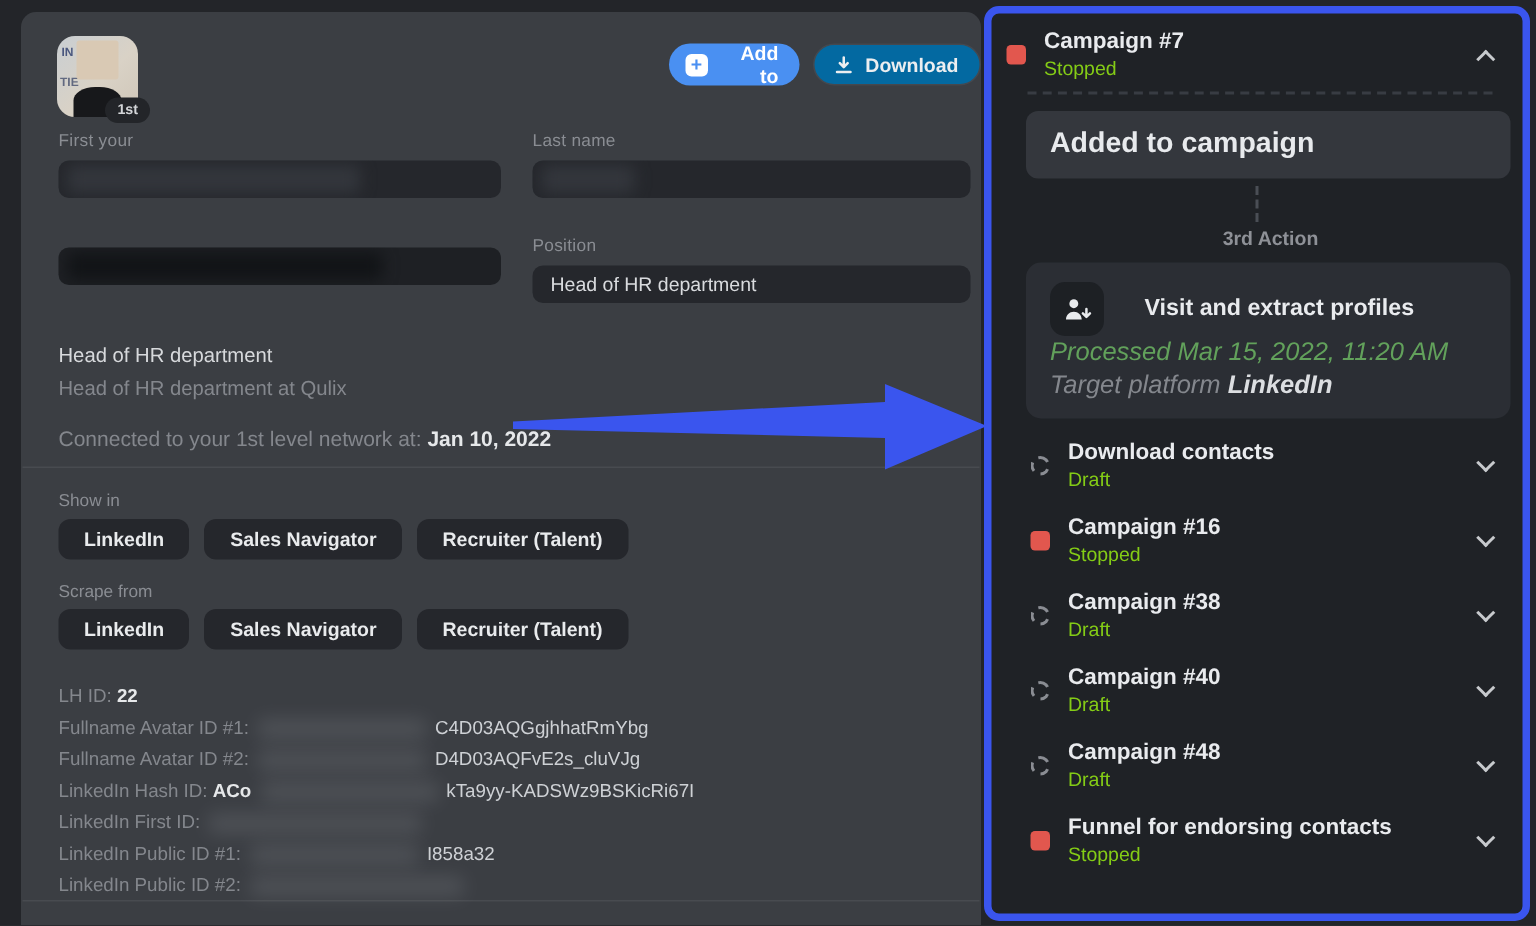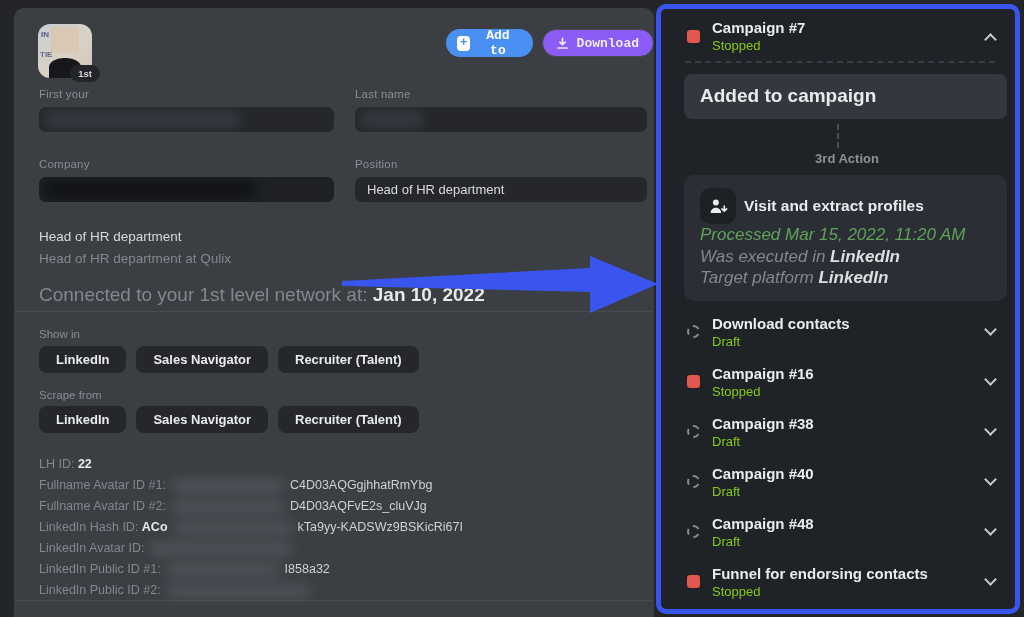--- a/index.html
+++ b/index.html
@@ -14,25 +14,25 @@
 
   .avatar { position:absolute; left:24px; top:16px; width:54px; height:54px; border-radius:12px; background:linear-gradient(135deg,#c9ced2 0%,#d9d2c6 55%,#cfc6b8 100%); overflow:visible; }
   .avatar .frag { position:absolute; font-size:8px; font-weight:bold; color:#2a3a6b; opacity:.8; }
   .avatar .frag.f1 { left:3px; top:6px; }
   .avatar .frag.f2 { left:2px; top:26px; color:#46506e; }
   .avatar .torso { position:absolute; left:11px; bottom:0; width:32px; height:20px; background:#17181b; border-radius:45% 45% 0 0; }
   .avatar .face { position:absolute; left:13px; top:3px; width:28px; height:26px; background:#d9c9b4; border-radius:2px; }
   .badge-1st { position:absolute; right:-8px; bottom:-4px; background:#232529; color:#d4d6d9; font-size:9.5px; font-weight:bold; padding:3px 8px; border-radius:9px; }
 
   .top-actions { position:absolute; left:432px; top:21px; display:flex; gap:9px; }
-  .btn { display:flex; align-items:center; gap:7px; height:28px; border:none; border-radius:14px; font-family:Liberation Mono, monospace; font-size:13px; font-weight:bold; cursor:pointer; }
+  .btn { display:flex; align-items:center; gap:7px; height:28px; border:none; border-radius:14px; font-family:Liberation Sans, sans-serif; font-size:13px; font-weight:bold; cursor:pointer;text-align:right; }
   .btn-add { background:#4a90f2; color:#ffffff; padding:0 14px 0 11px; }
   .plus-ic { width:15px; height:15px; background:#ffffff; border-radius:4px; color:#4a90f2; font-size:13px; font-weight:900; display:flex; align-items:center; justify-content:center; line-height:1; }
   .plus-ic::before { content:"+"; margin-top:-1px; }
-  .btn-dl { background:#8b5cf6; color:#eceef0; padding:0 14px 0 12px; border:1px solid #45484e; }
+  .btn-dl { background:#0369a1; color:#eceef0; padding:0 14px 0 12px; border:1px solid #45484e; }
 
   .field { position:absolute; }
   .f-label { font-size:11.5px; color:#8a8d93; letter-spacing:.2px; }
   .f-input { margin-top:7px; height:25px; background:#25272c; border-radius:7px; position:relative; overflow:hidden; }
   .f-input.dark { background:#1e2024; }
   .f-input .blob { position:absolute; left:6px; top:3px; height:19px; border-radius:4px; background:#33363c; filter:blur(5px); }
   .f-input.dark .blob { background:#121417; }
   .f-value { position:absolute; left:12px; top:5px; font-size:13px; color:#d9dbde; }
 
   .h-line { position:absolute; left:25px; font-size:13.5px; }
@@ -49,21 +49,21 @@
   .ids .lbl { color:#84878d; }
   .ids .val { color:#ced1d5; }
   .ids .valw { color:#e6e8ea; font-weight:bold; }
   .redact { display:inline-block; vertical-align:middle; height:14px; border-radius:3px; background:#75787e; opacity:.32; filter:blur(6px); margin:0 6px; }
 
   
   .arrow-svg { position:absolute; left:342px; top:255px; z-index:5; }
 
   
   .right-panel { position:absolute; left:656px; top:4px; width:364px; height:610px; background:#1f2226; border:5px solid #3a55ee; border-radius:10px; overflow:hidden; z-index:4; }
-  .camp-head { display:flex; align-items:center; padding:9px 20px 0 24px; }
+  .camp-head { display:flex; align-items:center; padding:9px 20px 0 8px; }
   .camp-txt { margin-left:11px; }
   .camp-title { font-size:15px; font-weight:bold; color:#e9ebee; line-height:19px; }
   .camp-status { font-size:13px; color:#84cc16; line-height:17px; }
   .ic-cell { width:16px; display:flex; justify-content:center; flex:none; }
   .ic-stopped { width:13px; height:13px; background:#e2574e; border-radius:3px; }
   .ic-draft { width:13px; height:13px; border:2px dashed #8a8d93; border-radius:50%; }
   .chev { width:9px; height:9px; border-right:2px solid #c7cacd; border-bottom:2px solid #c7cacd; margin-left:auto; flex:none; }
   .chev.down { transform:rotate(45deg); margin-top:-4px; }
   .chev.up { transform:rotate(-135deg); margin-top:6px; }
 
@@ -72,21 +72,21 @@
   .event-card { margin:11px 8px 0 23px; background:#34373d; border-radius:8px; padding:11px 16px 12px; }
   .event-title { font-size:19px; font-weight:bold; color:#e8eaed; }
   .event-time { font-size:12.5px; color:#84878d; margin-top:4px; }
 
   .connector { width:0; height:24px; border-left:2px dashed #4a4e55; margin:5px auto 3px; }
   .action-label { text-align:center; font-size:13px; font-weight:600; color:#8e9197;padding-left:18px; }
 
   .action-card { margin:9px 8px 0 23px; background:#2b2e34; border-radius:10px; padding:13px 16px 12px; }
   .ac-head { display:flex; align-items:center; }
   .ac-iconbox { width:36px; height:36px; background:#1d2024; border-radius:10px; display:flex; align-items:center; justify-content:center; flex:none; }
-  .ac-title { margin-left:8px; font-size:15.5px; font-weight:bold; color:#e9ebee; }
+  .ac-title { margin-left:27px; font-size:15.5px; font-weight:bold; color:#e9ebee; }
   .ac-meta { margin-top:0; font-size:17px; line-height:21.5px;font-style:italic; }
   .ac-processed { color:#62a15b; }
   .ac-lbl { color:#84878d; }
   .ac-val { color:#dcdee1; font-weight:600; }
 
   .camp-list { margin-top:6px; }
   .camp-row { display:flex; align-items:center; padding:7px 20px 7px 24px; cursor:pointer; }
 </style>
 </head>
 <body>
@@ -122,35 +122,34 @@
           <div class="blob" style="width:195px;"></div>
         </div>
     </div>
     <div class="field" style="left:341px; top:80px; width:292px;">
       <div class="f-label">Last name</div>
       <div class="f-input">
           <div class="blob" style="width:62px;"></div>
         </div>
     </div>
     <div class="field" style="left:25px; top:150px; width:295px;">
-      <div class="f-label">Company</div>
       <div class="f-input dark">
           <div class="blob" style="width:210px;"></div>
         </div>
     </div>
     <div class="field" style="left:341px; top:150px; width:292px;">
       <div class="f-label">Position</div>
       <div class="f-input">
           <span class="f-value">Head of HR department</span>
         </div>
     </div>
 
     <div class="h-line headline" style="top:221px;">Head of HR department</div>
     <div class="h-line subline" style="top:243px;">Head of HR department at Qulix</div>
-    <div class="h-line" style="top:276px; font-size:19px;">
+    <div class="h-line" style="top:276px; font-size:14px;">
       <span class="muted">Connected to your 1st level network at:</span>
       <span class="strongval">Jan 10, 2022</span>
     </div>
 
     <div class="divider d1"></div>
 
     <div class="group-label" style="top:320px;">Show in</div>
     <div class="chips" style="top:338px;">
       <div class="chip">LinkedIn</div>
       <div class="chip">Sales Navigator</div>
@@ -173,21 +172,21 @@
         <span class="lbl">Fullname Avatar ID #1:</span><span class="redact" style="width:112px;"></span><span class="val">C4D03AQGgjhhatRmYbg</span>
       </div>
       <div>
         <span class="lbl">Fullname Avatar ID #2:</span><span class="redact" style="width:112px;"></span><span class="val">D4D03AQFvE2s_cluVJg</span>
       </div>
       <div>
         <span class="lbl">LinkedIn Hash ID:</span>
         <span class="valw">ACo</span><span class="redact" style="width:118px;"></span><span class="val">kTa9yy-KADSWz9BSKicRi67I</span>
       </div>
       <div>
-        <span class="lbl">LinkedIn Avatar ID:</span><span class="redact" style="width:142px;"></span>
+        <span class="lbl">LinkedIn First ID:</span><span class="redact" style="width:142px;"></span>
       </div>
       <div>
         <span class="lbl">LinkedIn Public ID #1:</span><span class="redact" style="width:112px;"></span><span class="val">I858a32</span>
       </div>
       <div>
         <span class="lbl">LinkedIn Public ID #2:</span><span class="redact" style="width:142px;"></span>
       </div>
     </div>
 
     <div class="divider d2"></div>
@@ -226,24 +225,20 @@
             <circle cx="9" cy="7.4" r="3.4" fill="#e9ebee"></circle>
             <path d="M3 19.5c0-3.6 2.7-6 6-6s6 2.4 6 6z" fill="#e9ebee"></path>
             <path d="M18.6 11.5v5.5M15.9 14.7l2.7 2.7 2.7-2.7" stroke="#e9ebee" stroke-width="1.9" fill="none" stroke-linecap="round" stroke-linejoin="round"></path>
           </svg>
         </div>
         <div class="ac-title">Visit and extract profiles</div>
       </div>
       <div class="ac-meta">
         <div class="ac-processed">Processed Mar 15, 2022, 11:20 AM</div>
         <div>
-          <span class="ac-lbl">Was executed in</span>
-          <span class="ac-val">LinkedIn</span>
-        </div>
-        <div>
           <span class="ac-lbl">Target platform</span>
           <span class="ac-val">LinkedIn</span>
         </div>
       </div>
     </div>
 
     <div class="camp-list">
 
       <div class="camp-row">
         <div class="ic-cell">

